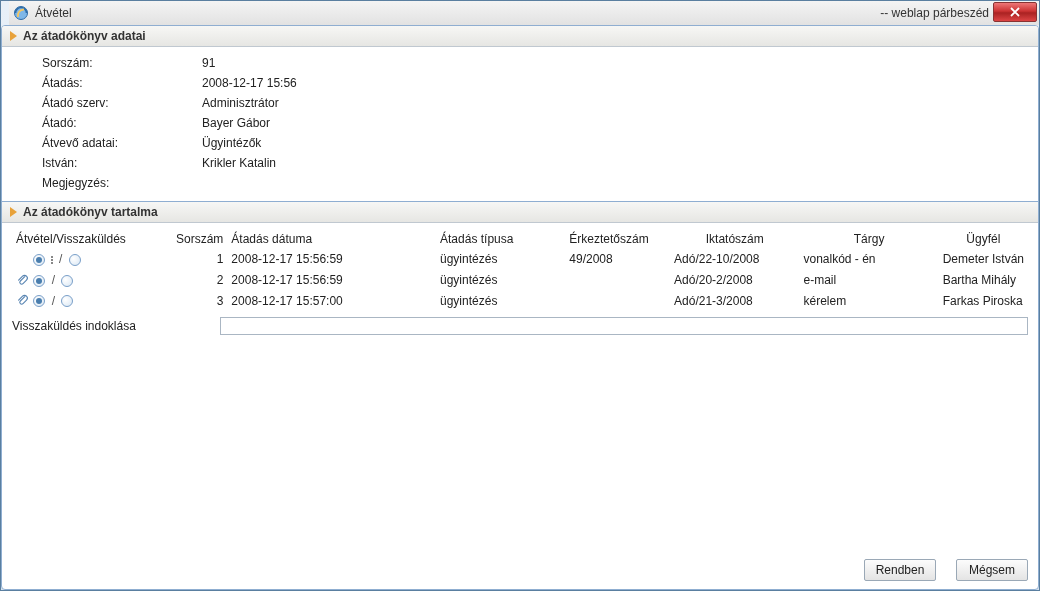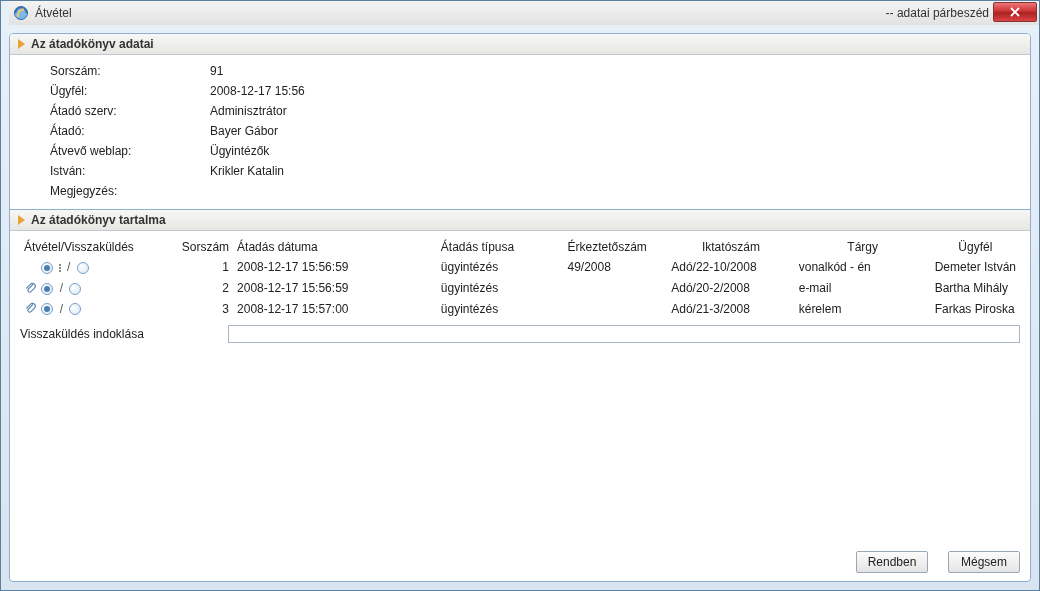--- a/index.html
+++ b/index.html
@@ -47,21 +47,20 @@
     background: linear-gradient(#e77, #c33 45%, #a22 55%, #d44);
     border: 1px solid #833;
     border-radius: 2px;
     display: flex;
     align-items: center;
     justify-content: center;
   }
   .close-btn svg { display:block; }
   .content-outer {
     flex: 1;
-    padding: 8px;
     display: flex;
     flex-direction: column;
   }
   .panel {
     border: 1px solid #8faed1;
     border-radius: 4px;
     background: #fff;
     flex: 1;
     display: flex;
     flex-direction: column;
@@ -194,54 +193,54 @@
 <div class="window">
   <div class="titlebar">
     <span class="ie-icon">
       <svg viewBox="0 0 16 16" width="16" height="16">
         <circle cx="8" cy="8" r="6.5" fill="#7fb7e8" stroke="#2f6ca8"></circle>
         <path d="M2.5 8 A5.5 5.5 0 0 1 13.5 8" fill="none" stroke="#2f6ca8" stroke-width="1.6"></path>
         <path d="M11 4.5 A6 6 0 0 0 5 12" fill="none" stroke="#f7c75e" stroke-width="1.8"></path>
       </svg>
     </span>
     <span class="title-text">Átvétel</span>
-    <span class="subtitle">-- adatai párbeszéd</span>
+    <span class="subtitle">-- weblap párbeszéd</span>
     <div class="close-btn">
       <svg viewBox="0 0 10 10" width="10" height="10">
           <path d="M1 1 L9 9 M9 1 L1 9" stroke="#fff" stroke-width="1.8"></path>
         </svg>
     </div>
   </div>
 
   <div class="content-outer">
     <div class="panel">
 
       <div class="section-header">
         <span class="tri"></span>
         <span>Az átadókönyv adatai</span>
       </div>
       <div class="section-body">
         <div class="kv-row">
             <div class="kv-label">Sorszám:</div>
             <div class="kv-value">91</div>
           </div>
         <div class="kv-row">
-            <div class="kv-label">Ügyfél:</div>
+            <div class="kv-label">Átadás:</div>
             <div class="kv-value">2008-12-17 15:56</div>
           </div>
         <div class="kv-row">
             <div class="kv-label">Átadó szerv:</div>
             <div class="kv-value">Adminisztrátor</div>
           </div>
         <div class="kv-row">
             <div class="kv-label">Átadó:</div>
             <div class="kv-value">Bayer Gábor</div>
           </div>
         <div class="kv-row">
-            <div class="kv-label">Átvevő weblap:</div>
+            <div class="kv-label">Átvevő adatai:</div>
             <div class="kv-value">Ügyintézők</div>
           </div>
         <div class="kv-row">
             <div class="kv-label">István:</div>
             <div class="kv-value">Krikler Katalin</div>
           </div>
         <div class="kv-row">
             <div class="kv-label">Megjegyzés:</div>
             <div class="kv-value"></div>
           </div>

